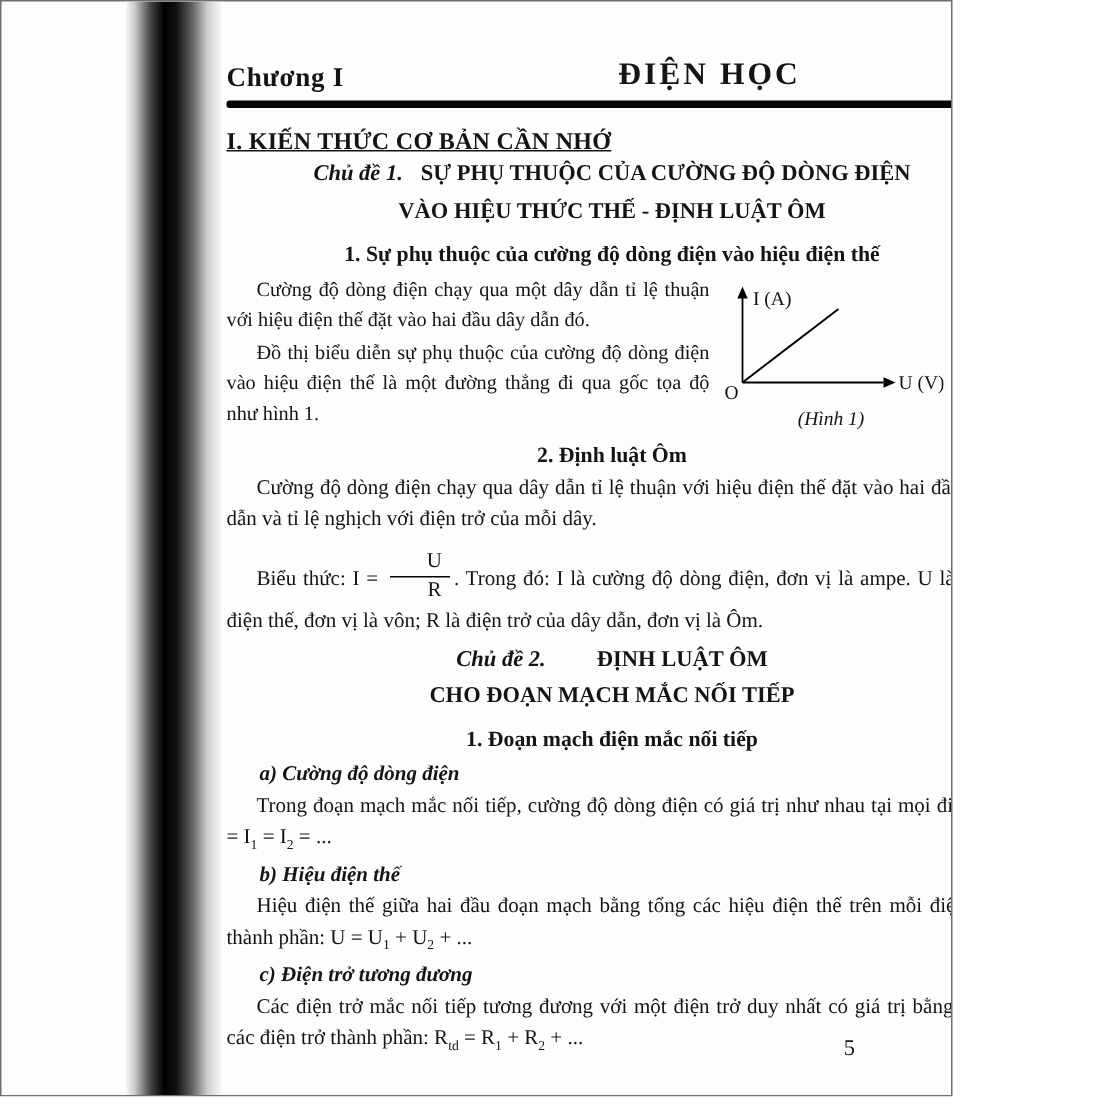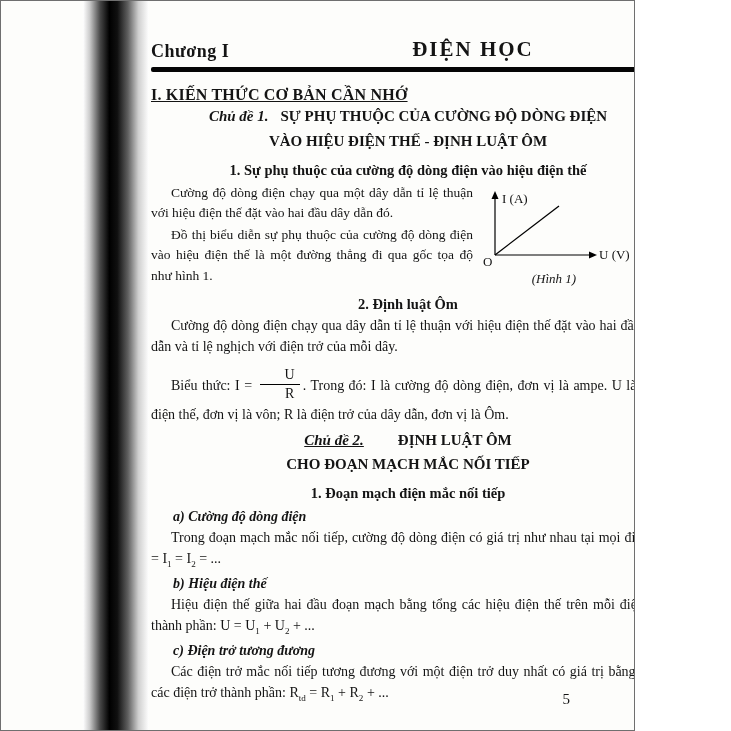--- a/index.html
+++ b/index.html
@@ -34,21 +34,21 @@
   .chapter-label { font-weight: bold; font-size: 18px; width: 170px; letter-spacing: 0.5px; }
   .chapter-title { flex: 1; text-align: center; font-weight: bold; font-size: 21px; letter-spacing: 2px; padding-right: 40px; }
   .header-rule { height: 5px; background: #050505; margin-top: 5px; border-radius: 2px; }
 
   h2, h3, h4, p, figure { margin: 0; padding: 0; }
 
   .part-heading { font-size: 16px; font-weight: bold; margin-top: 14px; letter-spacing: 0.2px; text-decoration: underline; }
 
   .topic-heading { text-align: center; font-weight: bold; font-size: 15px; line-height: 1.65; }
   .topic-label { font-style: italic; margin-right: 12px; }
-  .topic-heading.wide-gap .topic-label { margin-right: 34px; text-decoration: underline; }
+  .topic-heading.wide-gap .topic-label { margin-right: 34px; }
 
   .sub-heading { font-size: 14.5px; font-weight: bold; margin: 8px 0 2px; text-align: center; }
 
   .para { margin: 2px 0; text-indent: 20px; text-align: justify; line-height: 1.5; }
 
   .text-figure-row { display: flex; margin-top: 1px; }
   .text-col { width: 322px; font-size: 13.5px; }
   .figure { flex: 1; display: flex; flex-direction: column; align-items: flex-start; padding: 8px 0 0 6px; }
   .svg-label { font-size: 13px; font-family: "Liberation Serif", "DejaVu Serif", serif; fill: #111; }
   .fig-caption { font-style: italic; font-size: 13px; width: 150px; text-align: center; margin-top: 2px; }
@@ -77,21 +77,21 @@
       <span class="chapter-title">ĐIỆN HỌC</span>
     </div>
     <div class="header-rule"></div>
 
     <h2 class="part-heading">I. KIẾN THỨC CƠ BẢN CẦN NHỚ</h2>
 
     <div class="topic-heading">
       <div class="topic-line1">
         <span class="topic-label">Chủ đề 1.</span><span class="topic-title">SỰ PHỤ THUỘC CỦA CƯỜNG ĐỘ DÒNG ĐIỆN</span>
       </div>
-      <div class="topic-line2">VÀO HIỆU ĐIỆN THẾ - ĐỊNH LUẬT ÔM</div>
+      <div class="topic-line2">VÀO HIỆU THỨC THẾ - ĐỊNH LUẬT ÔM</div>
     </div>
 
     <h3 class="sub-heading">1. Sự phụ thuộc của cường độ dòng điện vào hiệu điện thế</h3>
 
     <div class="text-figure-row">
       <div class="text-col">
         <p class="para">Cường độ dòng điện chạy qua một dây dẫn tỉ lệ thuận với hiệu điện thế đặt vào hai đầu dây dẫn đó.</p>
         <p class="para">Đồ thị biểu diễn sự phụ thuộc của cường độ dòng điện vào hiệu điện thế là một đường thẳng đi qua gốc tọa độ như hình 1.</p>
       </div>
       <figure class="figure">

